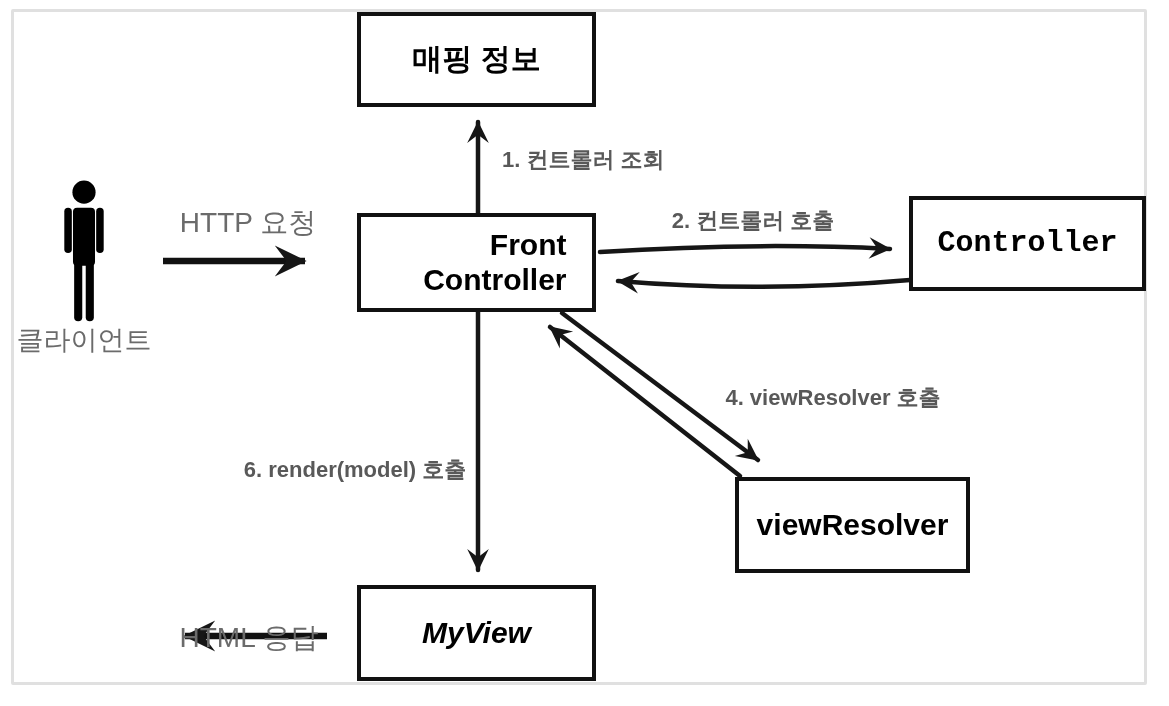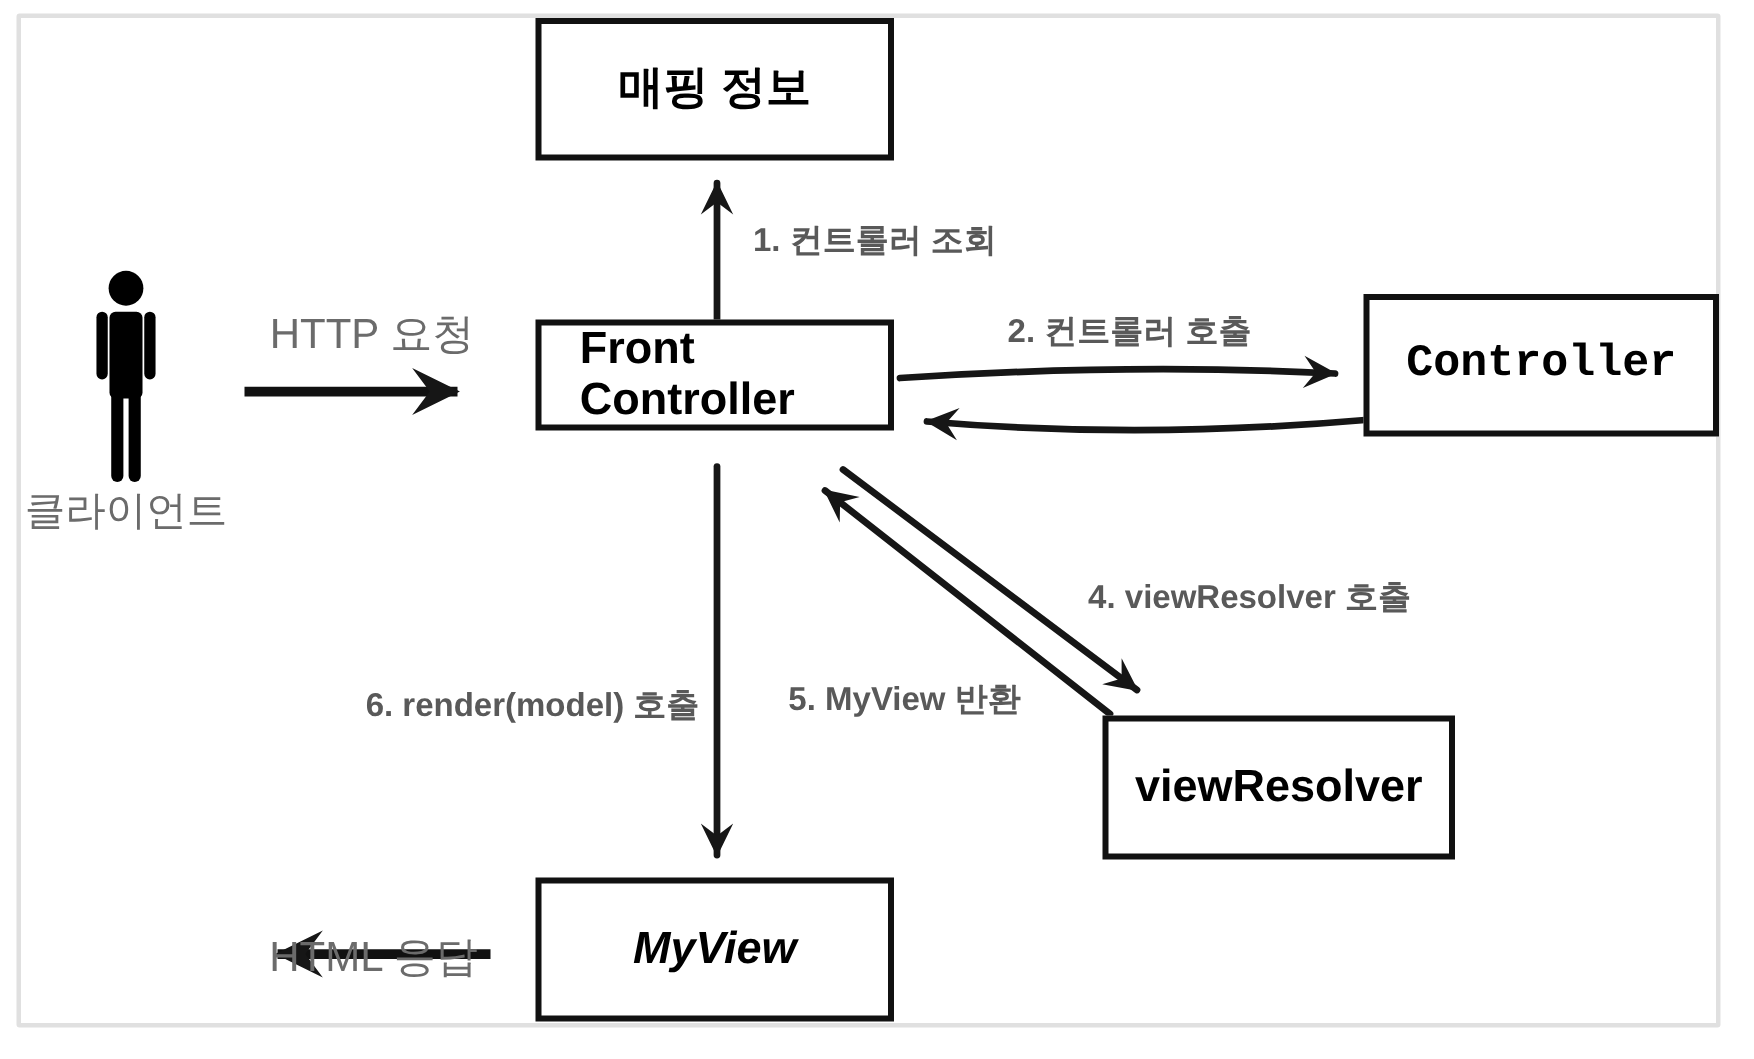--- a/index.html
+++ b/index.html
@@ -10,21 +10,21 @@
   .frame{
     position:absolute;left:11px;top:9px;width:1130px;height:670px;
     border:3px solid #e0e0e0;border-radius:2px;background:#ffffff;
   }
   .box{
     position:absolute;box-sizing:border-box;background:#ffffff;
     border:4px solid #111111;display:flex;align-items:center;justify-content:center;
     z-index:3;
   }
   .box .box-label{
-    font-size:30px;font-weight:bold;color:#000000;text-align:left;line-height:1.15;
+    font-size:30px;font-weight:bold;color:#000000;text-align:right;line-height:1.15;
   }
   .g-label{
     position:absolute;color:#595959;font-weight:bold;font-size:22px;
     white-space:nowrap;z-index:4;
   }
   .g-label.center{transform:translateX(-50%);}
   .io-label{
     position:absolute;color:#6b6b6b;font-weight:400;font-size:28px;
     white-space:nowrap;transform:translateX(-50%);z-index:4;
   }
@@ -69,21 +69,21 @@
     <rect x="71" y="48" width="13" height="78" rx="6.5" fill="#000000"></rect>
     <rect x="33" y="118" width="14" height="126" rx="7" fill="#000000"></rect>
     <rect x="53" y="118" width="14" height="126" rx="7" fill="#000000"></rect>
   </svg>
   <div class="io-label" style="left:84px;top:322px;font-size:27px;">클라이언트</div>
 
   <div class="box" style="left:357px;top:12px;width:239px;height:95px;">
     <div class="box-label">매핑 정보</div>
   </div>
 
-  <div class="box" style="left:357px;top:213px;width:239px;height:74px;">
+  <div class="box" style="left:357px;top:213px;width:239px;height:99px;">
     <div class="box-label" style="width:180px;">Front Controller</div>
   </div>
 
   <div class="box" style="left:909px;top:196px;width:237px;height:95px;font-family:Liberation Mono, monospace;">
     <div class="box-label">Controller</div>
   </div>
 
   <div class="box" style="left:714px;top:477px;width:235px;height:96px;margin-left:21px;">
     <div class="box-label">viewResolver</div>
   </div>
@@ -91,16 +91,15 @@
   <div class="box" style="left:357px;top:585px;width:239px;height:96px;font-style:italic;">
     <div class="box-label">MyView</div>
   </div>
 
   <div class="io-label" style="left:248px;top:204px;">HTTP 요청</div>
   <div class="io-label" style="left:249px;top:578px;margin-top:41px;">HTML 응답</div>
 
   <div class="g-label" style="left:502px;top:133px;margin-top:12px;">1. 컨트롤러 조회</div>
   <div class="g-label center" style="left:753px;top:206px;">2. 컨트롤러 호출</div>
   <div class="g-label center" style="left:833px;top:383px;">4. viewResolver 호출</div>
-  <div class="g-label center" style="left:603px;top:451px;">5. MyView 반환</div>
   <div class="g-label center" style="left:344px;top:455px;margin-left:11px;">6. render(model) 호출</div>
 
 </div>
 
 </body></html>

